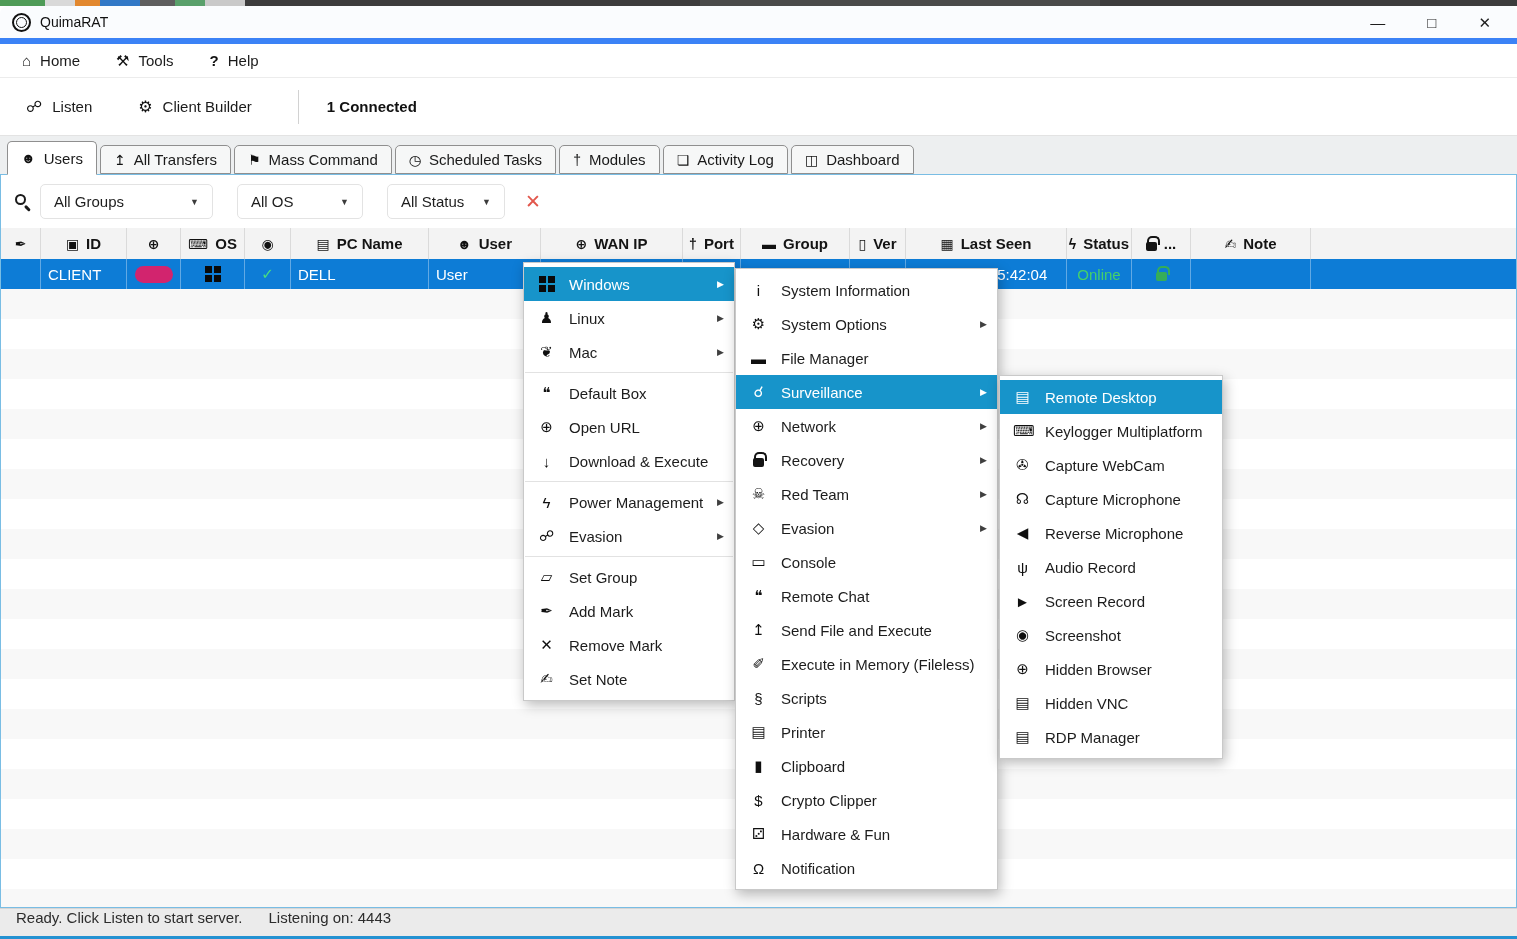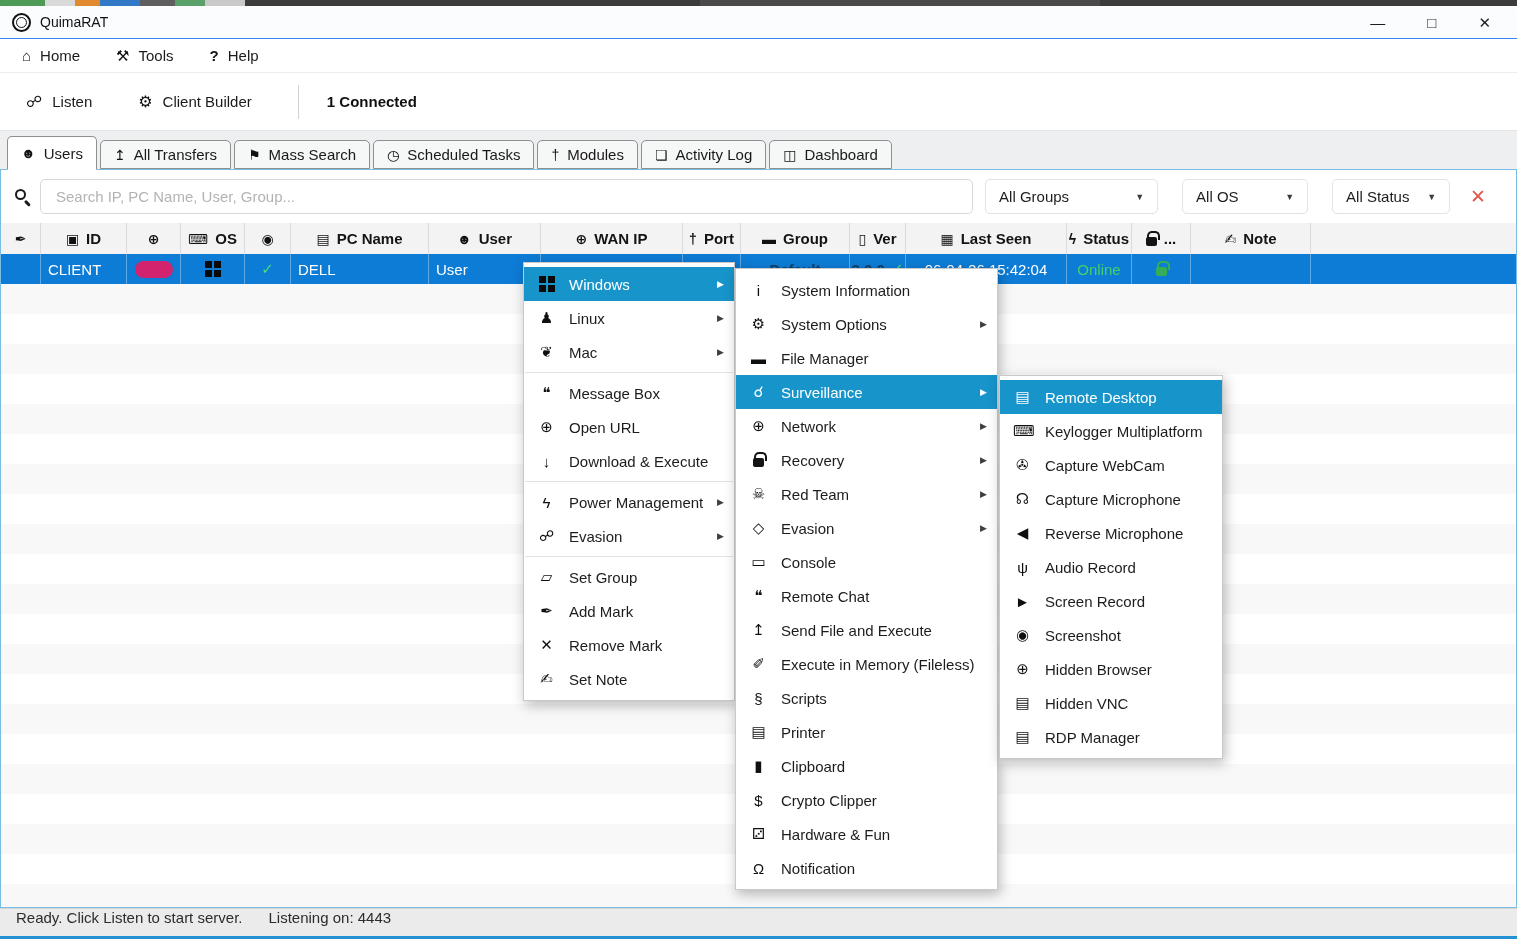--- a/index.html
+++ b/index.html
@@ -17,21 +17,21 @@
     background:#6d6d6d;color:#1c1c1c;
   }
   .window{position:relative;width:1517px;height:939px;display:flex;flex-direction:column;background:#fff}
 
   
   .artifact-strip{height:6px;flex:0 0 6px;
     background:linear-gradient(90deg,#4e9b57 0 45px,#d9d9d9 45px 75px,#e2882f 75px 100px,#3178c6 100px 140px,#5e5e5e 140px 175px,#59a06b 175px 205px,#c9c9c9 205px 245px,#3c3c3c 245px 700px,#4a4a4a 700px 1100px,#3c3c3c 1100px 100%);}
 
   
   .titlebar{height:32px;flex:0 0 32px;background:#fafcfe;display:flex;align-items:center;
-    padding:16px 12px;border-radius:8px 8px 0 0;border-bottom:1px solid #3b82f6}
+    padding:16px 12px;border-radius:8px 8px 0 0;border-bottom:6px solid #3b82f6}
   .app-logo{width:19px;height:19px;border:2.5px solid #111;border-radius:50%;position:relative;margin-right:9px}
   .app-logo::after{content:"";position:absolute;inset:2px;border:1.5px solid #111;border-radius:50%}
   .app-title{font-size:14px;color:#111}
   .win-controls{margin-left:auto;display:flex;align-items:center;gap:42px;padding-right:14px}
   .win-btn{font-size:15px;color:#1d1d1d;cursor:default;line-height:1}
 
   
   .menubar{height:34px;flex:0 0 34px;background:#fff;border-bottom:1px solid #ececec;
     display:flex;align-items:center;gap:36px;padding-left:22px}
   .mbar-item{display:flex;align-items:center;gap:9px;font-size:15px;color:#1b1b1b}
@@ -169,21 +169,21 @@
       <div class="tab active">
         <span class="glyph">☻</span>
         <span>Users</span>
       </div>
       <div class="tab">
         <span class="glyph">↥</span>
         <span>All Transfers</span>
       </div>
       <div class="tab">
         <span class="glyph">⚑</span>
-        <span>Mass Search</span>
+        <span>Mass Command</span>
       </div>
       <div class="tab">
         <span class="glyph">◷</span>
         <span>Scheduled Tasks</span>
       </div>
       <div class="tab">
         <span class="glyph">†</span>
         <span>Modules</span>
       </div>
       <div class="tab">
@@ -192,21 +192,20 @@
       </div>
       <div class="tab">
         <span class="glyph">◫</span>
         <span>Dashboard</span>
       </div>
     </div>
 
   <div class="panel">
     <div class="search-row">
       <span class="search-glyph"></span>
-      <input class="search-input" value="" placeholder="Search IP, PC Name, User, Group..." style="">
       <div id="filters" style="display:flex;align-items:center;gap:24px">
           <div class="dropdown dd-groups">
             <span>All Groups</span>
             <span class="caret">▼</span>
           </div>
           <div class="dropdown dd-os">
             <span>All OS</span>
             <span class="caret">▼</span>
           </div>
           <div class="dropdown dd-status">
@@ -373,21 +372,21 @@
         <span class="arrow">▶</span>
       </div>
       <div class="mitem">
         <span class="glyph">❦</span>
         <span class="lbl">Mac</span>
         <span class="arrow">▶</span>
       </div>
       <div class="msep"></div>
       <div class="mitem">
         <span class="glyph">❝</span>
-        <span class="lbl">Message Box</span>
+        <span class="lbl">Default Box</span>
       </div>
       <div class="mitem">
         <span class="glyph">⊕</span>
         <span class="lbl">Open URL</span>
       </div>
       <div class="mitem">
         <span class="glyph">↓</span>
         <span class="lbl">Download &amp; Execute</span>
       </div>
       <div class="msep"></div>

